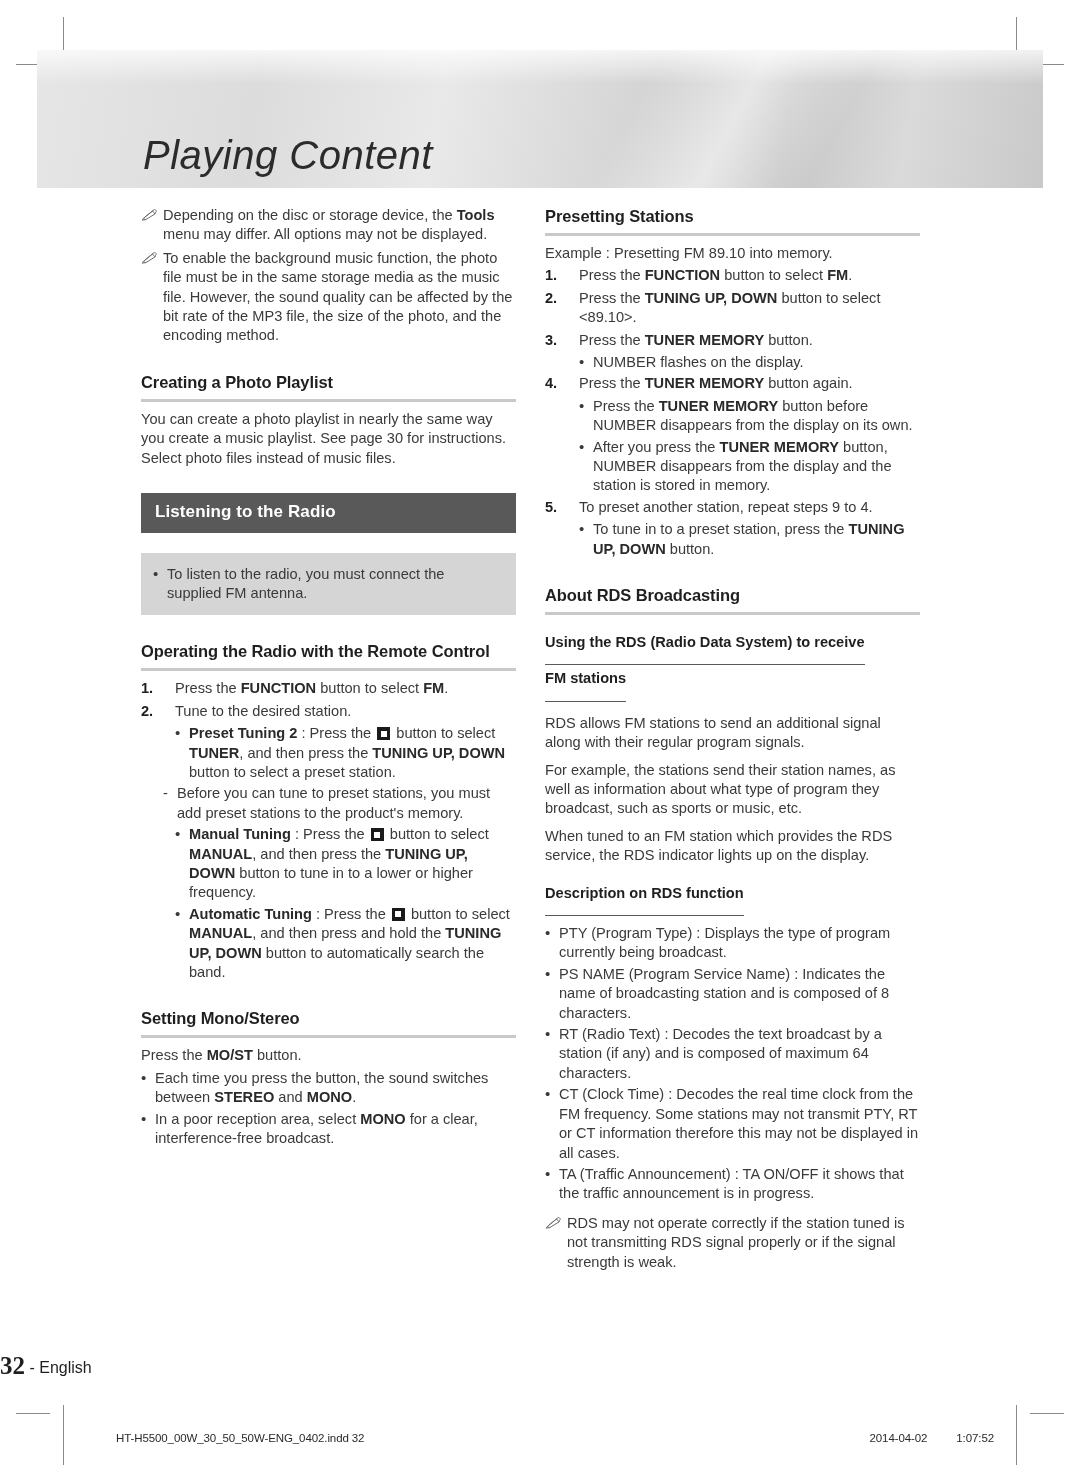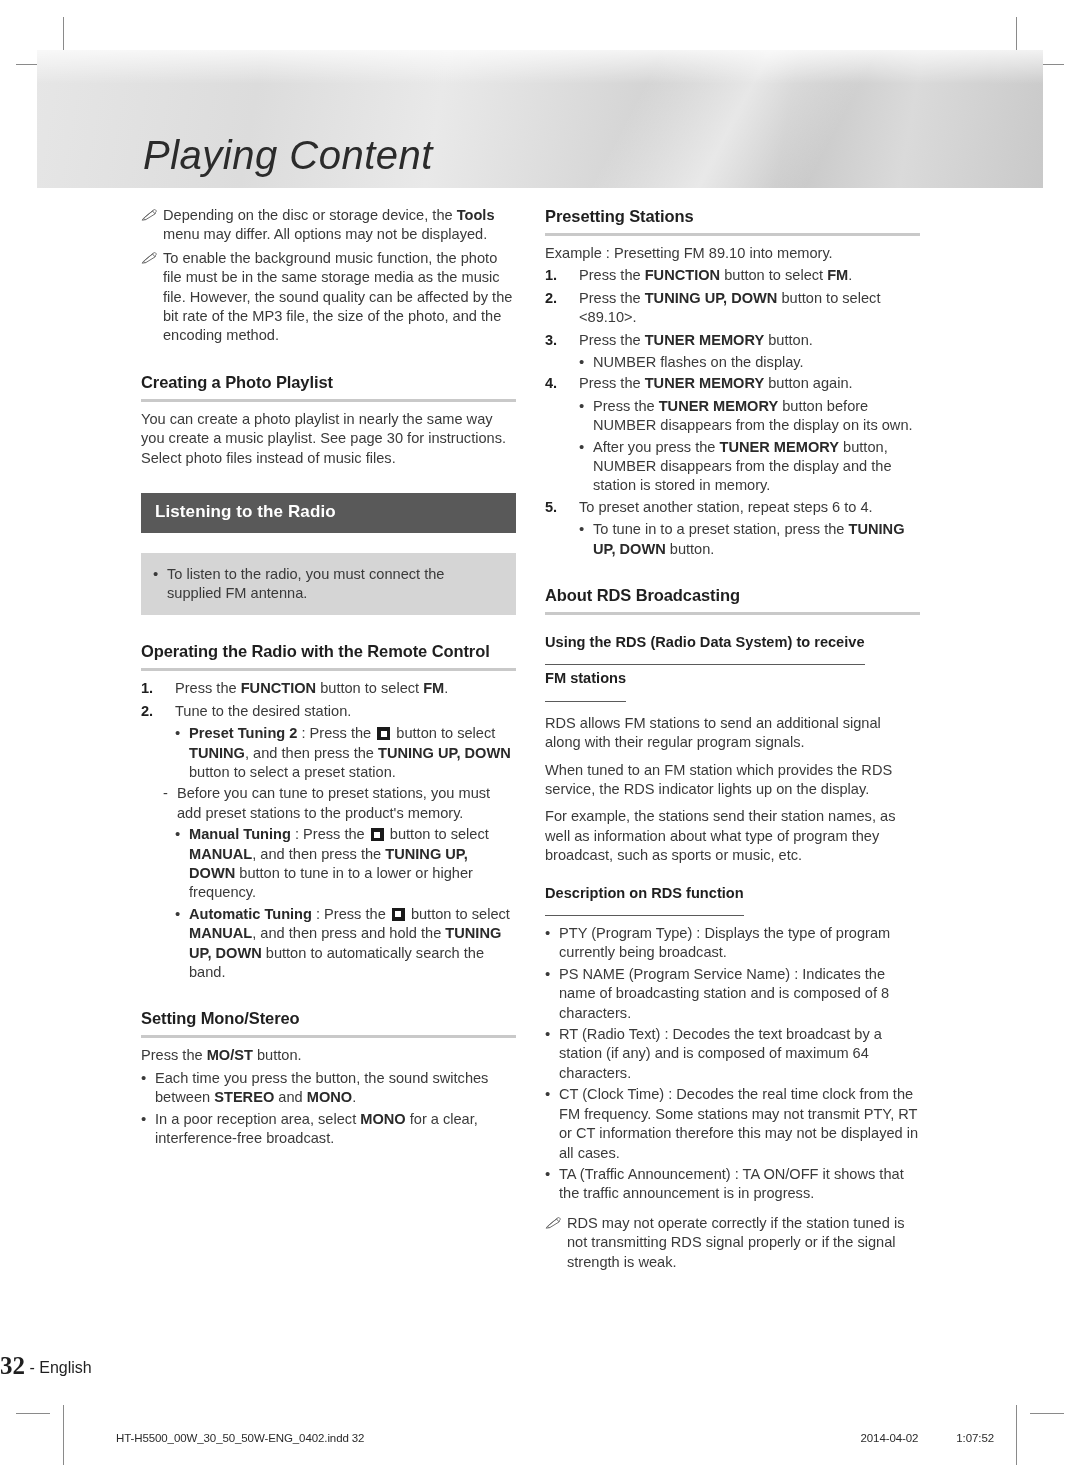--- a/index.html
+++ b/index.html
@@ -237,21 +237,21 @@
   }
 
   .print-footer {
     position: absolute;
     top: 1432px;
     font-size: 11.5px;
     color: #2a2a2a;
     letter-spacing: -0.1px;
   }
   .print-footer.left  { left: 86px; padding-left: 30px; }
-  .print-footer.right { right: 86px; display: flex; gap: 38px; }
+  .print-footer.right { right: 86px; display: flex; gap: 29px; }
 </style>
 </head>
 <body>
 
 <div class="crop-v crop-tl-v"></div>
 <div class="crop-v crop-tr-v"></div>
 <div class="crop-v crop-bl-v"></div>
 <div class="crop-v crop-br-v"></div>
 <div class="crop-h crop-tl-h"></div>
 <div class="crop-h crop-tr-h"></div>
@@ -314,21 +314,21 @@
     <span class="num-body"><span>Press the </span><b>FUNCTION</b><span> button to select </span><b>FM</b><span>.</span></span>
   </div>
 
   <div class="num-row">
     <span class="num">2.</span>
     <span class="num-body">Tune to the desired station.</span>
   </div>
 
   <div class="bullet-row indent-1">
     <span class="bul">•</span>
-    <span class="bul-body"><b>Preset Tuning 2</b><span> : Press the </span><span class="btn-glyph"></span><span> button to select </span><b>TUNING</b><span>, and then press the </span><b>TUNING UP, DOWN</b><span> button to select a preset station.</span></span>
+    <span class="bul-body"><b>Preset Tuning 2</b><span> : Press the </span><span class="btn-glyph"></span><span> button to select </span><b>TUNER</b><span>, and then press the </span><b>TUNING UP, DOWN</b><span> button to select a preset station.</span></span>
   </div>
 
   <div class="dash-row indent-1 indent-2">
     <span class="dsh">-</span>
     <span class="dsh-body">Before you can tune to preset stations, you must add preset stations to the product's memory.</span>
   </div>
 
   <div class="bullet-row indent-1">
     <span class="bul">•</span>
     <span class="bul-body"><b>Manual Tuning</b><span> : Press the </span><span class="btn-glyph"></span><span> button to select </span><b>MANUAL</b><span>, and then press the </span><b>TUNING UP, DOWN</b><span> button to tune in to a lower or higher frequency.</span></span>
@@ -391,39 +391,39 @@
     <span class="bul-body"><span>Press the </span><b>TUNER MEMORY</b><span> button before NUMBER disappears from the display on its own.</span></span>
   </div>
 
   <div class="bullet-row indent-1">
     <span class="bul">•</span>
     <span class="bul-body"><span>After you press the </span><b>TUNER MEMORY</b><span> button, NUMBER disappears from the display and the station is stored in memory.</span></span>
   </div>
 
   <div class="num-row">
     <span class="num">5.</span>
-    <span class="num-body">To preset another station, repeat steps 6 to 4.</span>
+    <span class="num-body">To preset another station, repeat steps 9 to 4.</span>
   </div>
 
   <div class="bullet-row indent-1">
     <span class="bul">•</span>
     <span class="bul-body"><span>To tune in to a preset station, press the </span><b>TUNING UP, DOWN</b><span> button.</span></span>
   </div>
 
   <div class="sub-head">About RDS Broadcasting</div>
   <div class="head-rule"></div>
 
   <div class="uline-head">
     <span class="ln">Using the RDS (Radio Data System) to receive</span><br>
     <span class="ln">FM stations</span>
   </div>
 
   <p style="margin-top:8px">RDS allows FM stations to send an additional signal along with their regular program signals.</p>
+  <p style="margin-top:8px">For example, the stations send their station names, as well as information about what type of program they broadcast, such as sports or music, etc.</p>
   <p style="margin-top:8px">When tuned to an FM station which provides the RDS service, the RDS indicator lights up on the display.</p>
-  <p style="margin-top:8px">For example, the stations send their station names, as well as information about what type of program they broadcast, such as sports or music, etc.</p>
 
   <div class="uline-head">
     <span class="ln">Description on RDS function</span>
   </div>
 
   <div class="bullet-row" style="margin-top:4px">
     <span class="bul">•</span>
     <span class="bul-body">PTY (Program Type) : Displays the type of program currently being broadcast.</span>
   </div>
   <div class="bullet-row">

